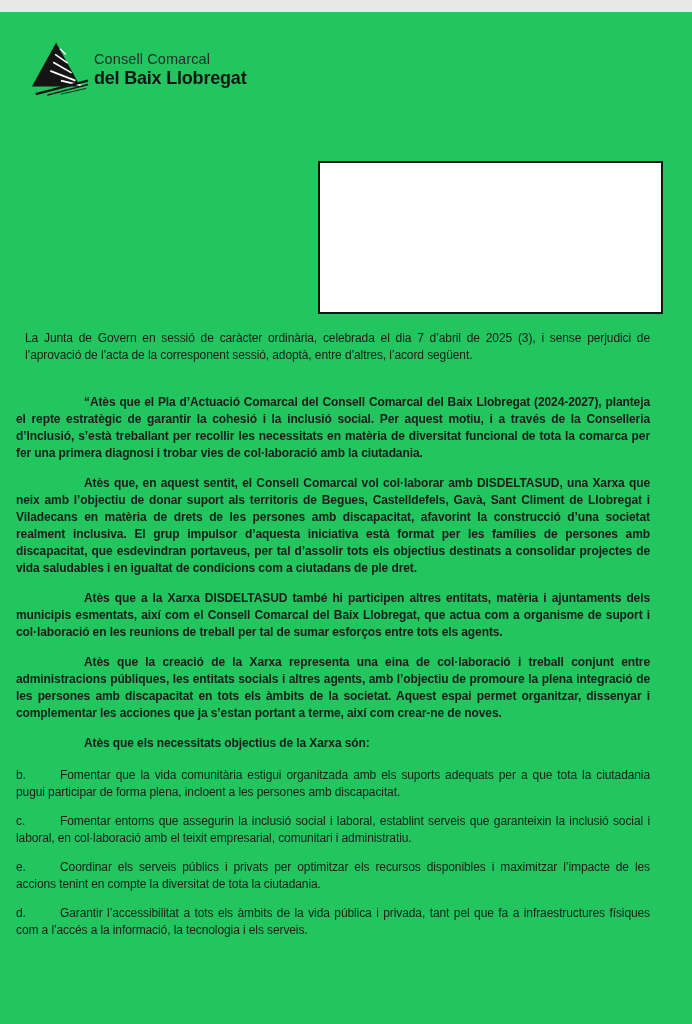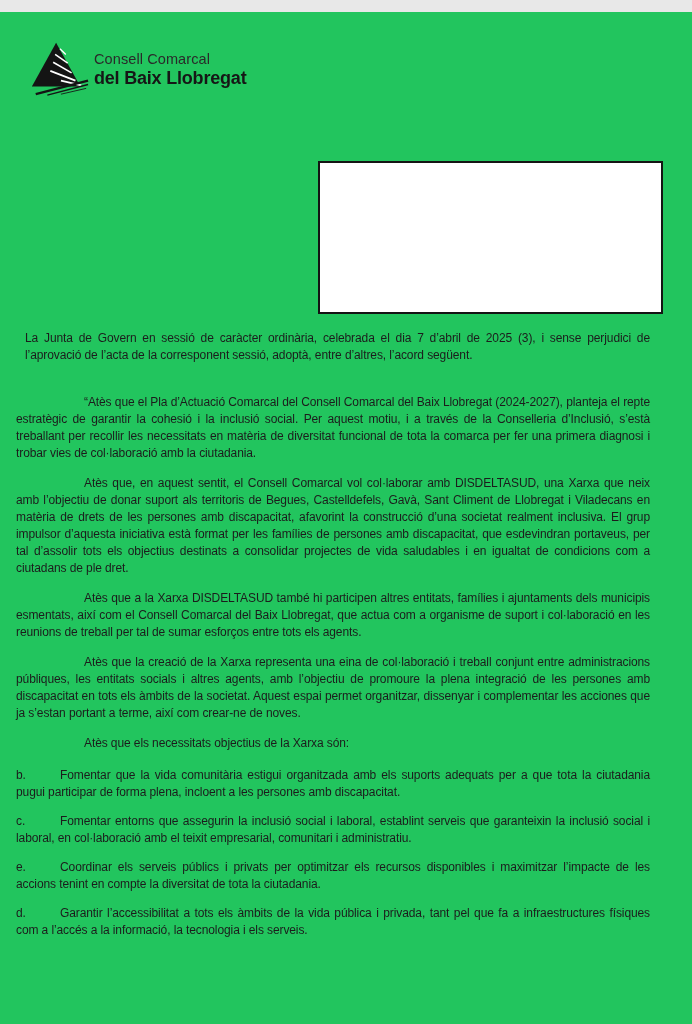--- a/index.html
+++ b/index.html
@@ -62,21 +62,21 @@
     top: 318px;
     width: 634px;
     font-size: 12px;
     line-height: 17px;
     letter-spacing: -0.1px;
     text-align: justify;
     color: #1c1c1c;
   }
   .content p { margin: 0; }
   .intro { padding-left: 9px; margin-bottom: 30px !important; }
-  .recital { text-indent: 68px; margin-bottom: 13px !important; }
+  .recital { text-indent: 68px; margin-bottom: 13px !important; font-weight: bold; }
   .recital.last { margin-bottom: 15px !important; }
   .objective { margin-bottom: 12px !important; }
   .obj-letter {
     display: inline-block;
     width: 44px;
     text-indent: 0;
   }
 </style>
 </head>
 <body>
@@ -102,21 +102,21 @@
   </div>
 
   <div class="blank-box"></div>
 
   <div class="content">
 
     <p class="intro">La Junta de Govern en sessió de caràcter ordinària, celebrada el dia 7 d’abril de 2025 (3), i sense perjudici de l’aprovació de l’acta de la corresponent sessió, adoptà, entre d’altres, l’acord següent.</p>
 
     <p class="recital">“Atès que el Pla d’Actuació Comarcal del Consell Comarcal del Baix Llobregat (2024-2027), planteja el repte estratègic de garantir la cohesió i la inclusió social. Per aquest motiu, i a través de la Conselleria d’Inclusió, s’està treballant per recollir les necessitats en matèria de diversitat funcional de tota la comarca per fer una primera diagnosi i trobar vies de col·laboració amb la ciutadania.</p>
     <p class="recital">Atès que, en aquest sentit, el Consell Comarcal vol col·laborar amb DISDELTASUD, una Xarxa que neix amb l’objectiu de donar suport als territoris de Begues, Castelldefels, Gavà, Sant Climent de Llobregat i Viladecans en matèria de drets de les persones amb discapacitat, afavorint la construcció d’una societat realment inclusiva. El grup impulsor d’aquesta iniciativa està format per les famílies de persones amb discapacitat, que esdevindran portaveus, per tal d’assolir tots els objectius destinats a consolidar projectes de vida saludables i en igualtat de condicions com a ciutadans de ple dret.</p>
-    <p class="recital">Atès que a la Xarxa DISDELTASUD també hi participen altres entitats, famílies i ajuntaments dels municipis esmentats, així com el Consell Comarcal del Baix Llobregat, que actua com a organisme de suport i col·laboració en les reunions de treball per tal de sumar esforços entre tots els agents.</p>
+    <p class="recital">Atès que a la Xarxa DISDELTASUD també hi participen altres entitats, matèria i ajuntaments dels municipis esmentats, així com el Consell Comarcal del Baix Llobregat, que actua com a organisme de suport i col·laboració en les reunions de treball per tal de sumar esforços entre tots els agents.</p>
     <p class="recital">Atès que la creació de la Xarxa representa una eina de col·laboració i treball conjunt entre administracions públiques, les entitats socials i altres agents, amb l’objectiu de promoure la plena integració de les persones amb discapacitat en tots els àmbits de la societat. Aquest espai permet organitzar, dissenyar i complementar les acciones que ja s’estan portant a terme, així com crear-ne de noves.</p>
     <p class="recital last">Atès que els necessitats objectius de la Xarxa són:</p>
 
 
     <p class="objective"><span class="obj-letter">b.</span><span>Fomentar que la vida comunitària estigui organitzada amb els suports adequats per a que tota la ciutadania pugui participar de forma plena, incloent a les persones amb discapacitat.</span></p>
 
     <p class="objective"><span class="obj-letter">c.</span><span>Fomentar entorns que assegurin la inclusió social i laboral, establint serveis que garanteixin la inclusió social i laboral, en col·laboració amb el teixit empresarial, comunitari i administratiu.</span></p>
 
     <p class="objective"><span class="obj-letter">e.</span><span>Coordinar els serveis públics i privats per optimitzar els recursos disponibles i maximitzar l’impacte de les accions tenint en compte la diversitat de tota la ciutadania.</span></p>
 

